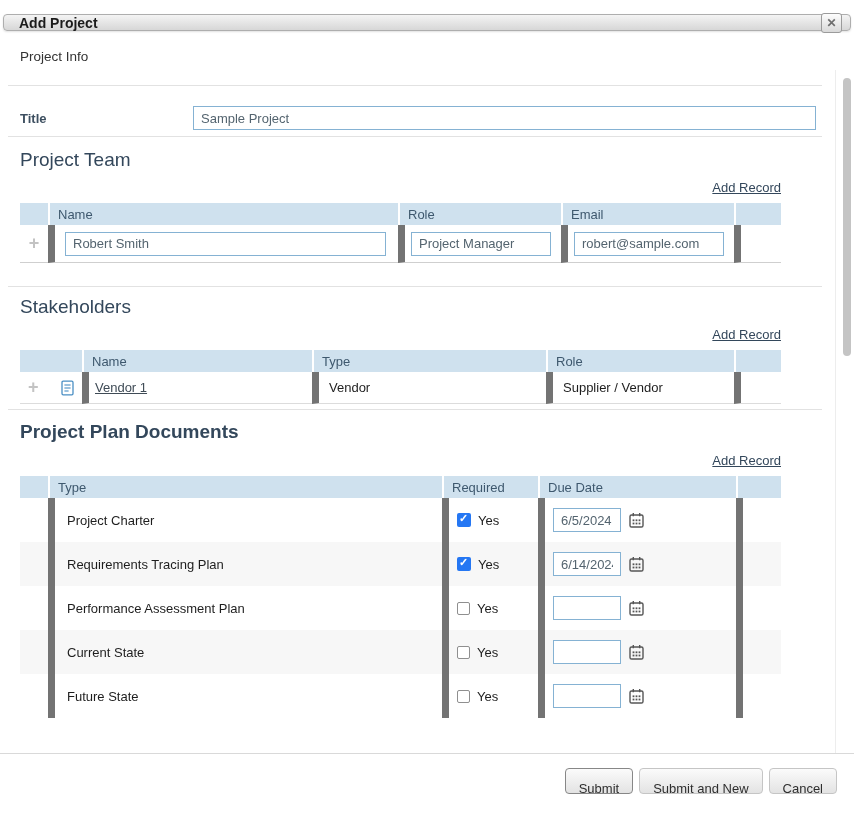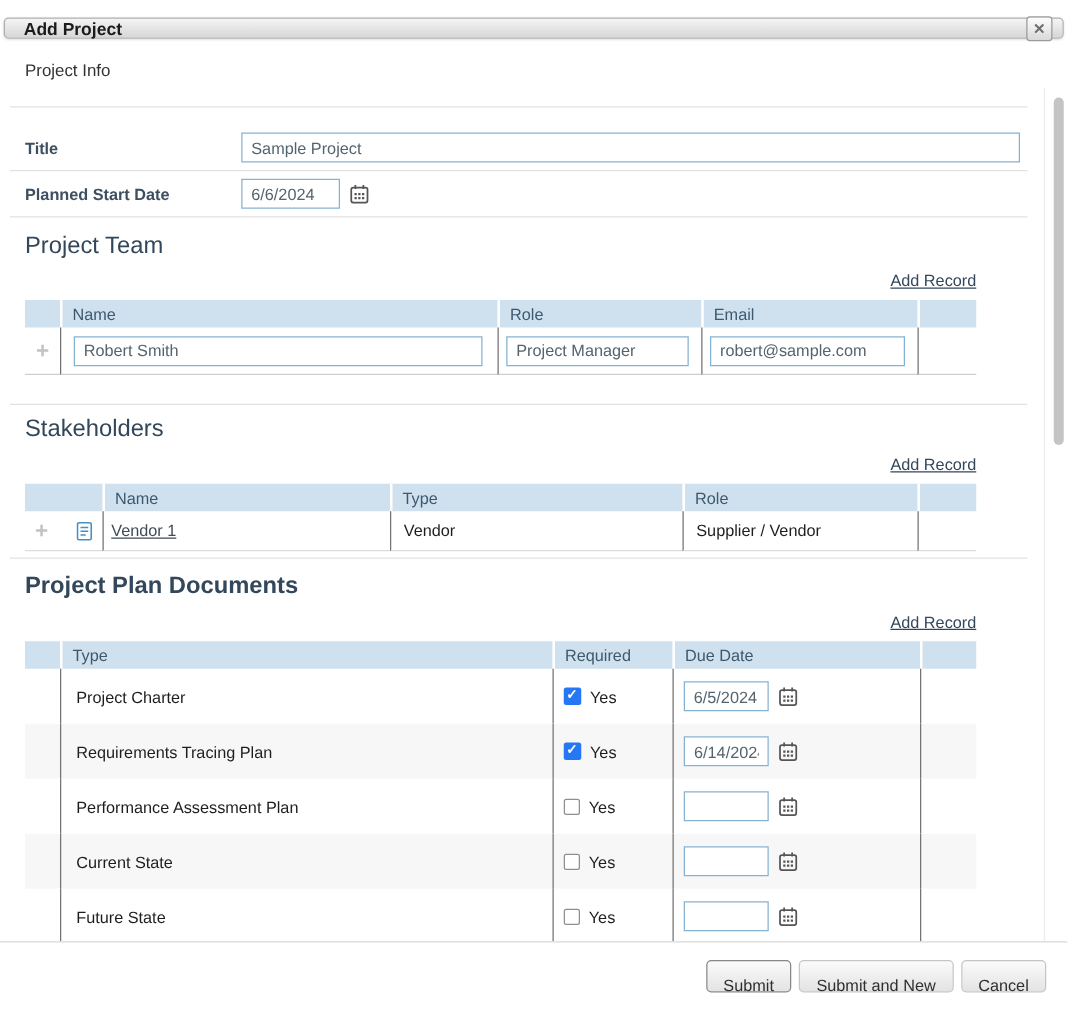--- a/index.html
+++ b/index.html
@@ -54,21 +54,21 @@
   .section-divider { margin-left:8px; border-top:1px solid #e2e2e2; }
   .gap23 { height:23px; } .gap5 { height:5px; } .gap11-top { margin-top:11px; }
 
   
   table.grid { margin-left:20px; width:761px; border-collapse:separate; border-spacing:0; table-layout:fixed; font-size:13px; }
   table.grid th {
     background:#cfe1ee; color:#3e586e; font-weight:normal; text-align:left;
     height:22px; padding:0 8px; border-left:2px solid #fff;
   }
   table.grid th:first-child { border-left:none; }
-  table.grid td { vertical-align:middle; border-left:1px solid #737373; }
+  table.grid td { vertical-align:middle; border-left:7px solid #737373; }
   table.grid td:first-child { border-left:none; }
   tr.input-row td { height:38px; border-bottom:1px solid #cfcfcf; }
   .plus-cell { text-align:center; color:#c3c3c3; font-size:18px; font-weight:bold; }
   .cell-input { width:calc(100% - 22px); margin-left:10px; }
   .cell-input.tight { width:calc(100% - 16px); margin-left:6px; }
 
   
   tr.stake-row td { height:32px; border-bottom:1px solid #dcdcdc; }
   .stake-lead { display:flex; align-items:center; padding-left:8px; gap:22px; }
   .record-link { color:#3f4b56; text-decoration:underline; cursor:pointer; }
@@ -112,41 +112,20 @@
 <div class="project-info">Project Info</div>
 
 <div class="scroll-area">
   <div class="scroll-content">
     <div class="top-divider"></div>
 
     <div class="form-rows">
       <div class="form-row">
         <span class="form-label">Title</span>
         <input class="text-input title-input" value="Sample Project" style="">
-      </div>
-      <div class="form-row">
-        <span class="form-label">Planned Start Date</span>
-        <input class="text-input date-input" value="6/6/2024" style="">
-        <span class="cal-icon">
-          <svg width="17" height="17" viewBox="0 0 17 17">
-              <g stroke="#555" fill="none" stroke-width="1.4">
-                <rect x="2" y="3" width="13" height="12" rx="1.6"></rect>
-                <line x1="5.3" y1="1" x2="5.3" y2="4.2"></line>
-                <line x1="11.7" y1="1" x2="11.7" y2="4.2"></line>
-              </g>
-              <g fill="#555">
-                <rect x="4.6" y="7.4" width="1.8" height="1.8"></rect>
-                <rect x="7.6" y="7.4" width="1.8" height="1.8"></rect>
-                <rect x="10.6" y="7.4" width="1.8" height="1.8"></rect>
-                <rect x="4.6" y="10.6" width="1.8" height="1.8"></rect>
-                <rect x="7.6" y="10.6" width="1.8" height="1.8"></rect>
-                <rect x="10.6" y="10.6" width="1.8" height="1.8"></rect>
-              </g>
-            </svg>
-        </span>
       </div>
     </div>
 
     <div class="section-heading">Project Team</div>
     <div class="add-record-row"><span class="add-record">Add Record</span></div>
     <table class="grid">
       <colgroup>
           <col style="width:28px">
           <col style="width:350px">
           <col style="width:163px">

